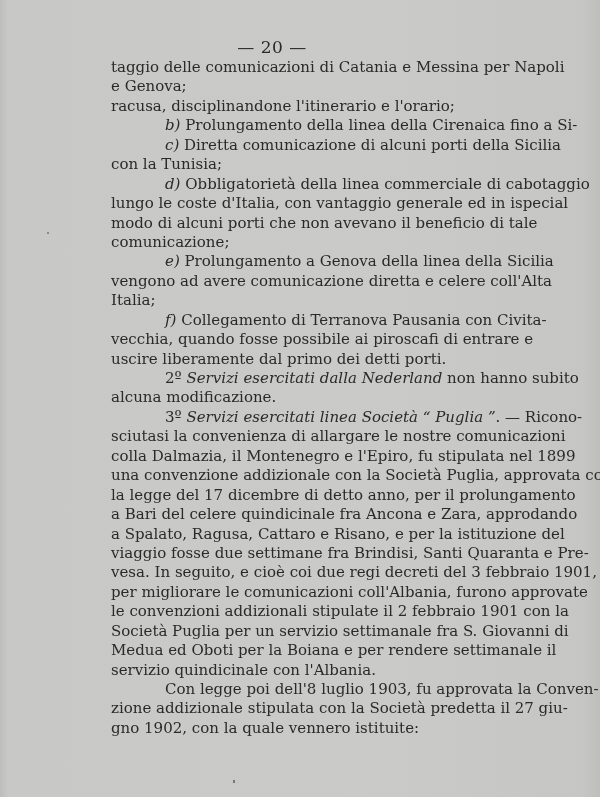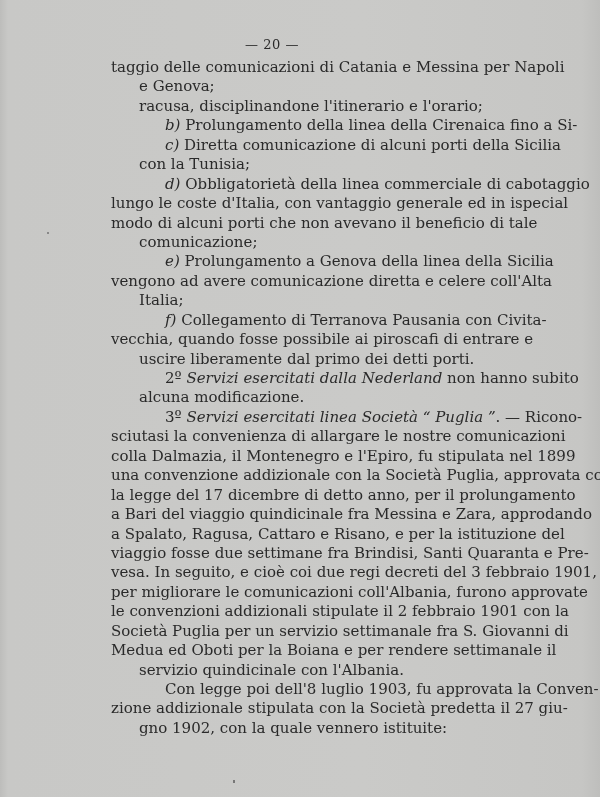--- a/index.html
+++ b/index.html
@@ -9,32 +9,32 @@
     position: relative;
     font-family: "DejaVu Serif", "Liberation Serif", serif;
     color: #2a2a2a;
   }
   .page {
     position: absolute; left: 0; top: 0; width: 600px; height: 797px;
     background: linear-gradient(90deg, #bdbdbb 0px, #c8c8c6 8px, #cacac8 60%, #c6c6c4 97%, #bebebc 100%);
   }
   .page-number {
     position: absolute; top: 37px; left: 0; width: 544px;
-    text-align: center; font-size: 13px; letter-spacing: 0.5px;
+    text-align: center; font-size: 17px; letter-spacing: 0.5px;
   }
   .text-block {
     position: absolute; left: 111px; top: 58px; width: 401px;
     font-size: 15px; line-height: 19.45px;
   }
   .line {
     display: block; white-space: nowrap;
     text-align: justify; text-align-last: justify;
     height: 19.45px;
   }
-  .line.last { text-align-last: left; margin-left: 28px; }
+  .line.last { text-align-last: left; }
   .line.indent { padding-left: 54px; }
   em { font-style: italic; }
   .stray-mark {
     position: absolute; left: 233px; top: 780px; width: 2px; height: 3px; background: #777;
   }
   .left-dot {
     position: absolute; left: 47px; top: 232px; width: 2px; height: 2px; background: #888;
   }
 </style>
 </head>
@@ -59,21 +59,21 @@
       <span class="line indent"><em>f)</em> Collegamento di Terranova Pausania con Civita-</span>
       <span class="line">vecchia, quando fosse possibile ai piroscafi di entrare e</span>
       <span class="line last">uscire liberamente dal primo dei detti porti.</span>
       <span class="line indent">2º <em>Servizi esercitati dalla Nederland</em> non hanno subito</span>
       <span class="line last">alcuna modificazione.</span>
       <span class="line indent">3º <em>Servizi esercitati linea Società “ Puglia ”</em>. — Ricono-</span>
       <span class="line">sciutasi la convenienza di allargare le nostre comunicazioni</span>
       <span class="line">colla Dalmazia, il Montenegro e l'Epiro, fu stipulata nel 1899</span>
       <span class="line">una convenzione addizionale con la Società Puglia, approvata con</span>
       <span class="line">la legge del 17 dicembre di detto anno, per il prolungamento</span>
-      <span class="line">a Bari del viaggio quindicinale fra Messina e Zara, approdando</span>
+      <span class="line">a Bari del celere quindicinale fra Ancona e Zara, approdando</span>
       <span class="line">a Spalato, Ragusa, Cattaro e Risano, e per la istituzione del</span>
       <span class="line">viaggio fosse due settimane fra Brindisi, Santi Quaranta e Pre-</span>
       <span class="line">vesa. In seguito, e cioè coi due regi decreti del 3 febbraio 1901,</span>
       <span class="line">per migliorare le comunicazioni coll'Albania, furono approvate</span>
       <span class="line">le convenzioni addizionali stipulate il 2 febbraio 1901 con la</span>
       <span class="line">Società Puglia per un servizio settimanale fra S. Giovanni di</span>
       <span class="line">Medua ed Oboti per la Boiana e per rendere settimanale il</span>
       <span class="line last">servizio quindicinale con l'Albania.</span>
       <span class="line indent">Con legge poi dell'8 luglio 1903, fu approvata la Conven-</span>
       <span class="line">zione addizionale stipulata con la Società predetta il 27 giu-</span>

